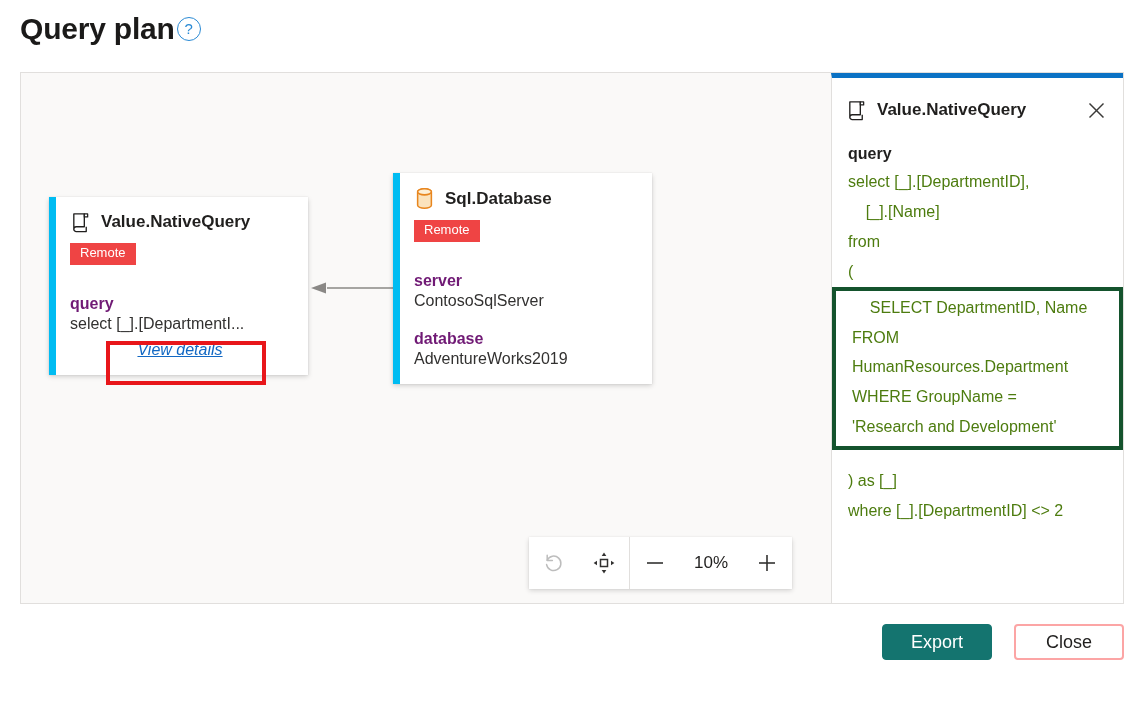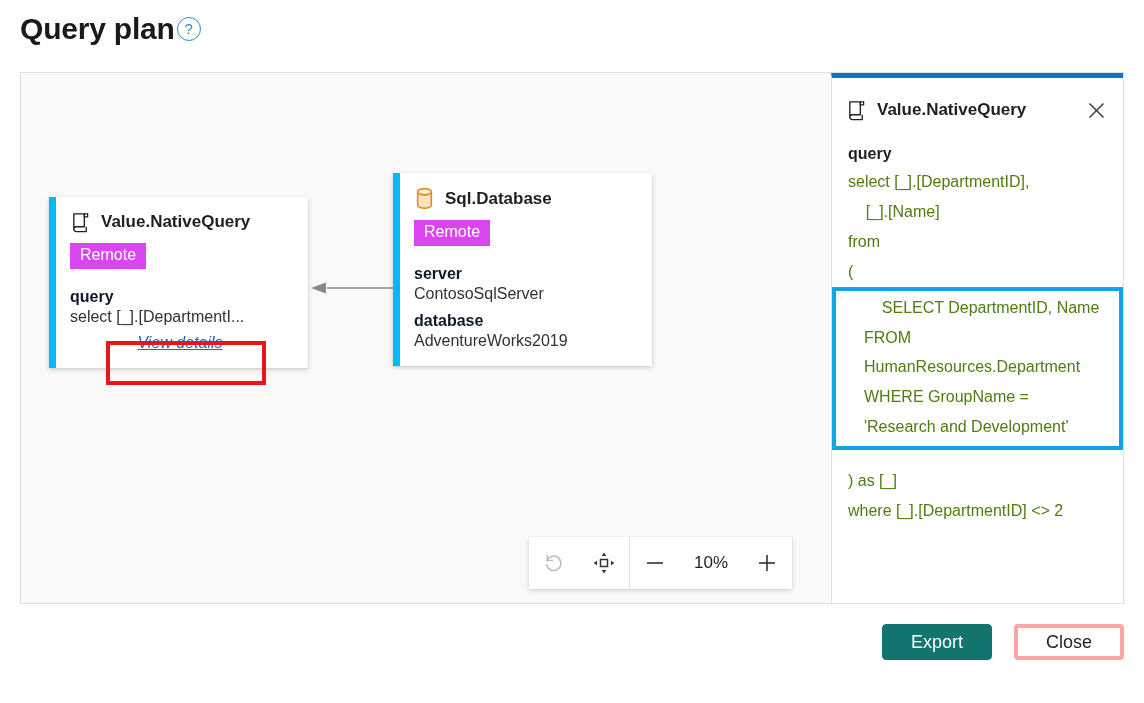--- a/index.html
+++ b/index.html
@@ -46,25 +46,25 @@
     position: absolute; background: #ffffff;
     border-left: 7px solid #00bcf2;
     box-shadow: 0 1.6px 5px rgba(0,0,0,0.18), 0 0.3px 1.2px rgba(0,0,0,0.12);
     padding: 14px 18px 16px 14px;
   }
   .node-header {
     display: flex; align-items: center; gap: 10px; margin-bottom: 10px; text-align: right;
   }
   .node-title { font-size: 17px; font-weight: 700; color: #201f1e; white-space: nowrap; }
   .badge {
-    display: inline-block; background: #d946ef; color: #ffffff;
-    font-size: 16px; padding: 3px 10px 5px; margin-bottom: 10px;
+    display: inline-block; background: #ef4444; color: #ffffff;
+    font-size: 13px; padding: 3px 10px 5px; margin-bottom: 10px;
     line-height: 1.1;
   }
-  .prop-key { font-size: 16px; font-weight: 700; color: #0f172a; margin-top: 9px; }
+  .prop-key { font-size: 16px; font-weight: 700; color: #701a75; margin-top: 20px; }
   .prop-val { font-size: 16px; font-weight: 400; color: #323130; margin-top: 2px; white-space: nowrap; }
 
   #node-native { left: 28px; top: 124px; width: 259px; }
   #node-sql    { left: 372px; top: 100px; width: 259px; }
 
   .view-details-wrap { margin-top: 8px; text-align: center; position: relative; font-style: italic; }
   .view-details {
     font-size: 16px; color: #1268c3; text-decoration: underline; cursor: pointer;
   }
   .hl-box-left {
@@ -111,37 +111,37 @@
   }
   .details-body { padding: 22px 16px 0 16px; }
   .details-key { font-size: 16px; font-weight: 700; color: #201f1e; margin-bottom: 4px; }
   .sql-text {
     font-family: "Liberation Sans", sans-serif;
     font-size: 16px; color: #4d7c0f; line-height: 1.87;
     white-space: pre-wrap; margin: 0;
   }
   .sql-pre { }
   .sql-hl {
-    border: 4px solid #0ea5e9; margin: 0 -16px 0 -16px;
-    padding: 2px 16px 4px 28px;
+    border: 4px solid #14532d; margin: 0 -16px 0 -16px;
+    padding: 2px 16px 4px 16px;
   }
   .sql-post { padding-top: 16px; }
 
   
   .footer {
     position: absolute; right: 20px; top: 624px;
     display: flex; align-items: center; gap: 22px;
   }
   .btn {
     font-size: 18px; height: 36px; min-width: 110px;
     display: flex; align-items: center; justify-content: center; cursor: pointer;
     border-radius: 4px;
   }
   .btn-primary { background: #14746f; color: #ffffff; border: 1px solid #14746f; width: 110px; }
-  .btn-secondary { background: #ffffff; color: #201f1e; border: 4px solid #fca5a5; width: 102px; }
+  .btn-secondary { background: #ffffff; color: #201f1e; border: 2px solid #fca5a5; width: 102px; }
 </style>
 </head>
 <body>
 
 <div class="page">
 
   <div class="header">
     <div class="page-title">Query plan</div>
     <div class="help-icon">?</div>
   </div>

